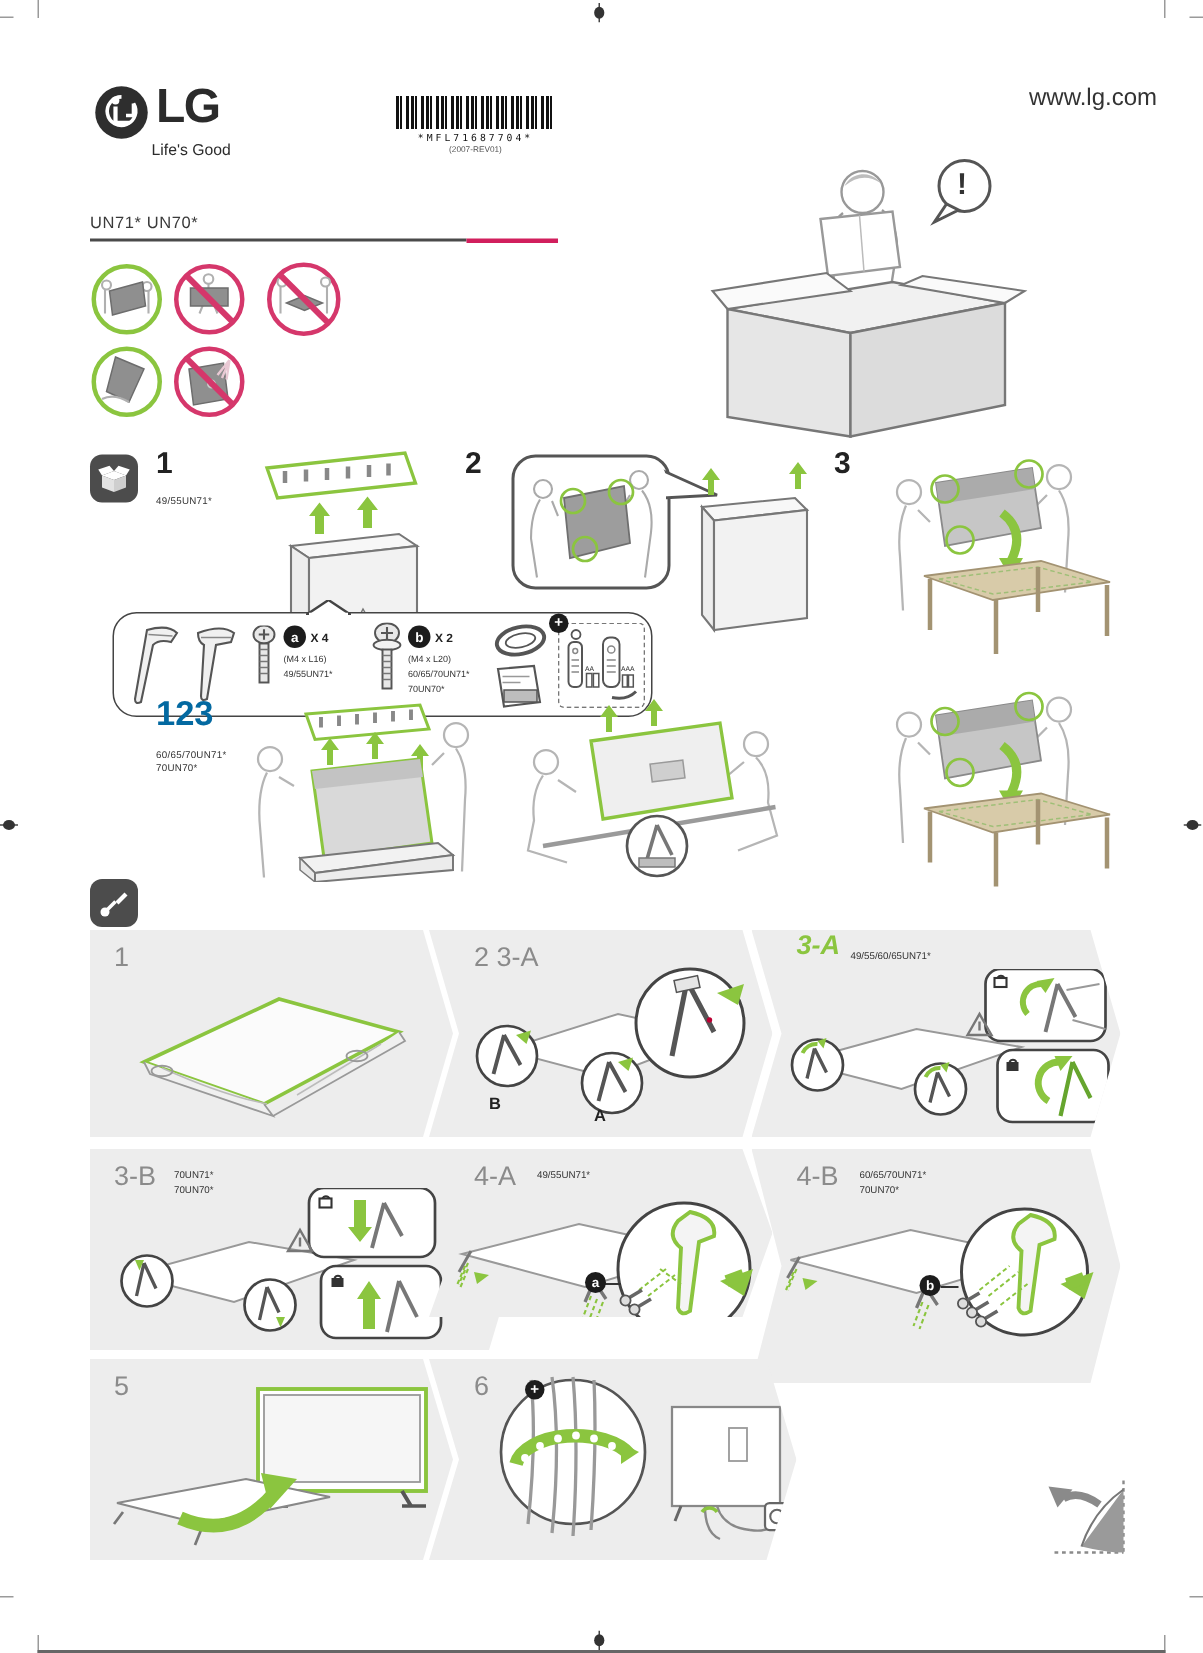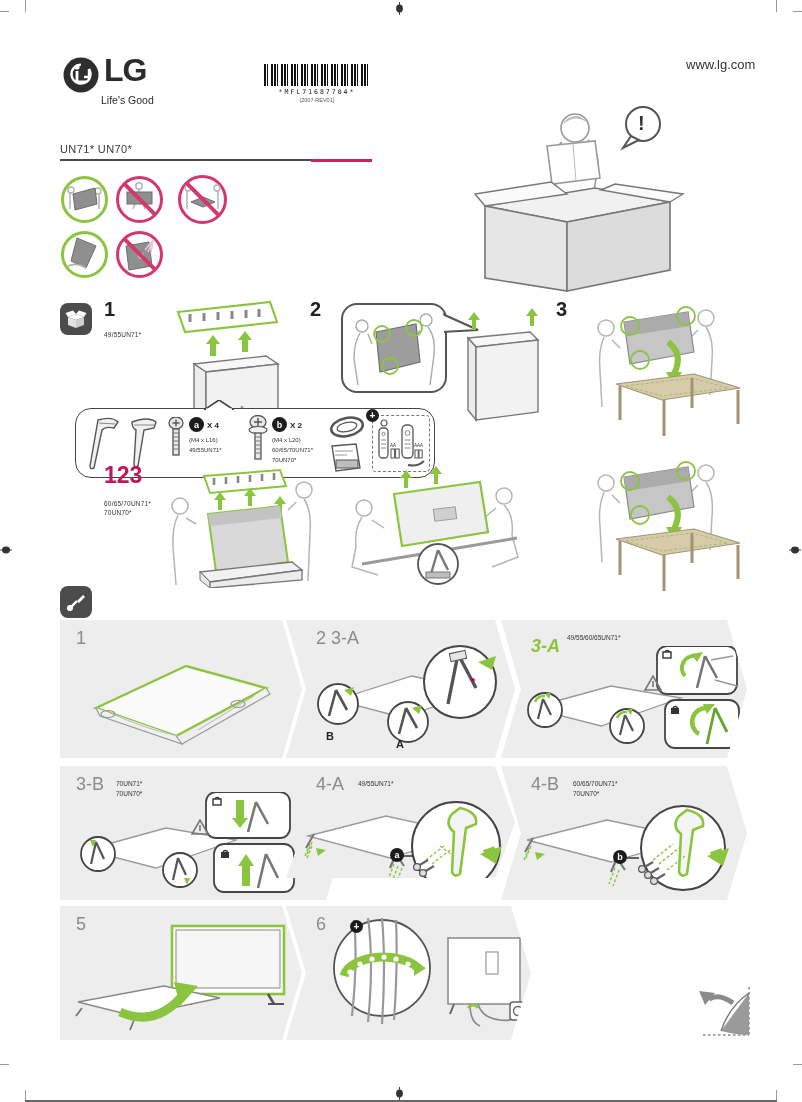--- a/index.html
+++ b/index.html
@@ -80,21 +80,21 @@
     </svg>
   </div>
   <div class="txt" style="left:104px;top:52px;font-size:32px;font-weight:700;color:#2b2b2b;letter-spacing:-1px;">LG</div>
   <div class="txt" style="left:101px;top:94px;font-size:10.5px;color:#2b2b2b;">Life's Good</div>
 
   <div class="abs" style="left:264px;top:64px;width:106px;height:22px;
               background:repeating-linear-gradient(90deg,#111 0 2px,#fff 2px 3px,#111 3px 4px,#fff 4px 7px,#111 7px 9px,#fff 9px 10px);"></div>
   <div class="txt" style="left:264px;top:88px;width:106px;text-align:center;font-family:'DejaVu Sans Mono',monospace;font-size:6.5px;letter-spacing:2px;color:#111;">*MFL71687704*</div>
   <div class="txt" style="left:264px;top:97px;width:106px;text-align:center;font-size:5.5px;color:#555;">(2007-REV01)</div>
 
-  <div class="txt" style="left:686px;top:57px;font-size:13px;color:#333;">www.lg.com</div>
+  <div class="txt" style="left:686px;top:57px;font-size:16px;color:#333;">www.lg.com</div>
 
   <div class="txt" style="left:60px;top:143px;font-size:11px;color:#3a3a3a;letter-spacing:.4px;">UN71* UN70*</div>
   <div class="abs" style="left:60px;top:159px;width:251px;height:2px;background:#4a4a4a;"></div>
   <div class="abs" style="left:311px;top:158.5px;width:61px;height:3px;background:#d11f5d;"></div>
 
   <div class="circ ok" style="left:61px;top:176px;width:41px;height:41px;">
     <svg width="41" height="41" viewBox="0 0 41 41">
       <circle cx="7" cy="11" r="3" fill="none" stroke="#b0b0b0" stroke-width="1.4"></circle>
       <circle cx="34" cy="12" r="3" fill="none" stroke="#b0b0b0" stroke-width="1.4"></circle>
       <path d="M6 14 v16 M35 15 v15" stroke="#b0b0b0" stroke-width="1.4" fill="none"></path>
@@ -299,21 +299,21 @@
       <circle cx="33.5" cy="14" r="2.4" fill="none" stroke="#888" stroke-width="1"></circle>
       <path d="M30.5 21 h6 M30.5 25 h6 M30.5 29 h6" stroke="#888" stroke-width="1"></path>
       <rect x="41" y="31" width="3.2" height="8" fill="#fff" stroke="#555" stroke-width="1"></rect>
       <rect x="45" y="31" width="3.2" height="8" fill="#fff" stroke="#555" stroke-width="1"></rect>
       <path d="M34 46 q10 2 16 -4" fill="none" stroke="#555" stroke-width="2"></path>
     </svg>
     <div class="txt" style="left:314px;top:34px;font-size:4.5px;color:#333;">AA</div>
     <div class="txt" style="left:338px;top:34px;font-size:4.5px;color:#333;">AAA</div>
   </div>
 
-  <div class="txt" style="left:104px;top:462px;font-size:23px;font-weight:700;color:#be185d;">123</div>
+  <div class="txt" style="left:104px;top:462px;font-size:23px;font-weight:700;color:#0369a1;">123</div>
   <div class="txt models" style="left:104px;top:499px;">60/65/70UN71*</div>
   <div class="txt models" style="left:104px;top:508px;">70UN70*</div>
 
   <div class="abs" style="left:152px;top:468px;">
     <svg width="182" height="120" viewBox="0 0 182 120">
       <circle cx="28" cy="38" r="8" fill="none" stroke="#b5b5b5" stroke-width="1.5"></circle>
       <path d="M26 47 q-6 12 -5 32 l3 38 M34 50 l10 6" fill="none" stroke="#b5b5b5" stroke-width="1.5"></path>
       <circle cx="152" cy="22" r="8" fill="none" stroke="#b5b5b5" stroke-width="1.5"></circle>
       <path d="M152 31 q8 12 6 34 l-2 48 M144 34 l-8 8" fill="none" stroke="#b5b5b5" stroke-width="1.5"></path>
       <polygon points="52,8 128,2 134,18 58,25" fill="#fff" stroke="#8bc53f" stroke-width="2"></polygon>
@@ -380,21 +380,21 @@
       <polygon points="44,52 54,49 51,58" fill="#8bc53f"></polygon>
       <circle cx="108" cy="84" r="20" fill="#fff" stroke="#444" stroke-width="1.8"></circle>
       <path d="M106 70 l-7 26 m7,-26 l11 20" stroke="#555" stroke-width="2.6" fill="none"></path>
       <polygon points="112,70 122,67 119,76" fill="#8bc53f"></polygon>
     </svg>
     <div class="txt" style="left:40px;top:110px;font-size:11px;font-weight:700;color:#222;">B</div>
     <div class="txt" style="left:110px;top:118px;font-size:11px;font-weight:700;color:#222;">A</div>
   </div>
 
   <div class="panel ptn" style="left:501px;top:620px;width:246px;height:138px;">
-    <div class="pnum green" style="left:30px;top:16px;">3-A</div>
+    <div class="pnum green" style="left:30px;top:0;">3-A</div>
     <div class="pmodels" style="left:66px;top:13px;">49/55/60/65UN71*</div>
     <svg class="abs" style="left:14px;top:26px;" width="228" height="110" viewBox="0 0 228 110">
       <polygon points="16,62 96,40 166,52 86,80" fill="#fff" stroke="#999" stroke-width="1.3"></polygon>
       <circle cx="30" cy="64" r="17" fill="#fff" stroke="#444" stroke-width="1.8"></circle>
       <path d="M28 53 l-5 20 m5,-20 l8 16" stroke="#555" stroke-width="2.2" fill="none"></path>
       <path d="M20 56 a10 10 0 0 1 10 -6" stroke="#8bc53f" stroke-width="2.6" fill="none"></path>
       <polygon points="30,48 36,46 34,53" fill="#8bc53f"></polygon>
       <circle cx="112" cy="80" r="17" fill="#fff" stroke="#444" stroke-width="1.8"></circle>
       <path d="M110 69 l-5 20 m5,-20 l8 16" stroke="#555" stroke-width="2.2" fill="none"></path>
       <path d="M102 72 a10 10 0 0 1 10 -6" stroke="#8bc53f" stroke-width="2.6" fill="none"></path>
@@ -462,21 +462,21 @@
       <path d="M120 76 l10 -6 M126 82 l10 -6" stroke="#666" stroke-width="2.4"></path>
       <circle cx="119" cy="77" r="3.4" fill="#ddd" stroke="#555" stroke-width="1.2"></circle>
       <circle cx="125" cy="83" r="3.4" fill="#ddd" stroke="#555" stroke-width="1.2"></circle>
       <polygon points="182,64 204,56 198,74" fill="#8bc53f"></polygon>
       <rect x="186" y="58" width="12" height="8" fill="#8bc53f" transform="rotate(-20 192 62)"></rect>
       <line x1="116" y1="66" x2="104" y2="66" stroke="#333" stroke-width="1.4"></line>
     </svg>
     <div class="badge" style="left:104px;top:82px;width:14px;height:14px;font-size:9px;">a</div>
   </div>
 
-  <div class="panel ptn" style="left:501px;top:766px;width:246px;height:134px;">
+  <div class="panel ptn" style="left:501px;top:766px;width:246px;height:156px;">
     <div class="pnum" style="left:30px;top:8px;">4-B</div>
     <div class="pmodels" style="left:72px;top:13px;">
       <div>60/65/70UN71*</div>
       <div>70UN70*</div>
     </div>
     <svg class="abs" style="left:14px;top:30px;" width="228" height="102" viewBox="0 0 228 102">
       <polygon points="12,44 92,24 176,42 96,66" fill="#fff" stroke="#999" stroke-width="1.3"></polygon>
       <path d="M16 50 l-6 14 m4,-12 l-5 12" stroke="#8bc53f" stroke-width="1.4" fill="none" stroke-dasharray="3 2"></path>
       <path d="M18 42 l-8 14" stroke="#777" stroke-width="2" fill="none"></path>
       <polygon points="20,56 30,58 22,64" fill="#8bc53f"></polygon>

